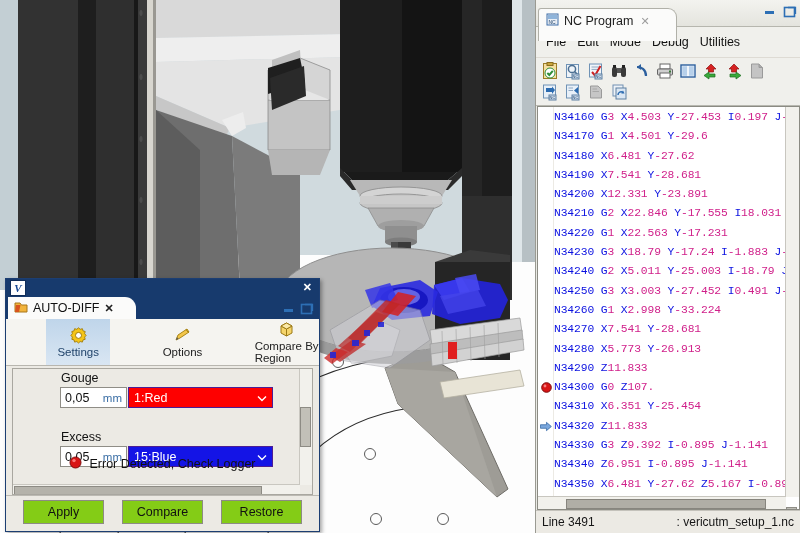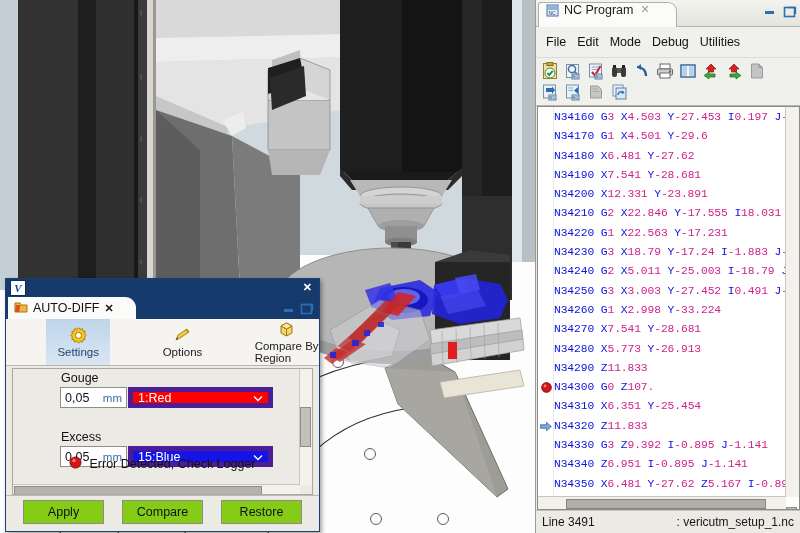--- a/index.html
+++ b/index.html
@@ -19,22 +19,22 @@
     position:absolute;left:535px;top:0;width:265px;height:533px;
     background:#e9e9e4;border-left:1px solid #9a9a92;
     display:flex;flex-direction:column;
   }
   .nc-titlebar{
     height:26px;position:relative;flex:0 0 auto;
     background:linear-gradient(#f3f3ef,#e4e4de);
     border-bottom:1px solid #b6b6ae;
   }
   .nc-tab{
-    position:absolute;left:2px;top:2px;height:24px;
-    display:flex;align-items:flex-start;gap:5px;padding:0 26px 0 7px;
+    position:absolute;left:2px;top:8px;height:24px;
+    display:flex;align-items:center;gap:5px;padding:0 26px 8px 7px;
     background:#fbfbfa;
     border:1px solid #b0b0a8;border-bottom:none;
     border-radius:3px 9px 0 0;
   }
   .nc-tab .lbl{font-size:12.5px;color:#1d1d1d;}
   .tab-x{font-size:11px;color:#9d9d9d;margin-left:2px;}
   .nc-winbtns{position:absolute;right:4px;top:4px;display:flex;gap:5px;align-items:center;}
   .wb{width:15px;height:14px;display:flex;align-items:center;justify-content:center;}
   .menubar{
     height:22px;flex:0 0 auto;display:flex;align-items:center;gap:3px;
@@ -100,21 +100,21 @@
   .groupbox{position:absolute;left:6px;right:6px;top:2px;bottom:36px;border:1px solid #a9a7a0;background:#eceae4;overflow:hidden;}
   .fldrow{display:flex;align-items:center;gap:0;margin-left:47px;}
   .fldlabel{font-size:12.5px;color:#111;margin:6px 0 2px 48px;}
   .numbox{
     width:67px;height:21px;background:#fff;border:1px solid #8f8d86;
     display:flex;align-items:center;justify-content:space-between;padding:0 4px;box-sizing:border-box;
   }
   .numbox .v{font-size:12.5px;color:#111;}
   .numbox .u{font-size:11.5px;color:#3a6ea5;}
   .colorsel{
-    width:145px;height:21px;border:5px solid #4c1d95;box-sizing:border-box;
+    width:145px;height:21px;border:1px solid #4c1d95;box-sizing:border-box;
     display:flex;align-items:center;justify-content:space-between;padding:0 5px;
     font-size:12.5px;color:#fff;margin-left:1px;
   }
   .gb-vs{position:absolute;right:0;top:0;bottom:9px;width:12px;background:#f2f1ec;border-left:1px solid #c9c7c0;}
   .gb-vthumb{position:absolute;right:1px;top:38px;width:9px;height:38px;background:#c2c0b8;border:1px solid #8d8b84;}
   .gb-hs{position:absolute;left:0;right:12px;bottom:0;height:9px;background:#f2f1ec;border-top:1px solid #c9c7c0;}
   .gb-hthumb{position:absolute;left:1px;top:1px;height:7px;width:246px;background:#b5b3ab;border:1px solid #8d8b84;}
   .errrow{
     position:absolute;left:6px;right:6px;bottom:56px;height:22px;
     display:flex;align-items:center;justify-content:center;gap:7px;font-size:12.5px;color:#111;

